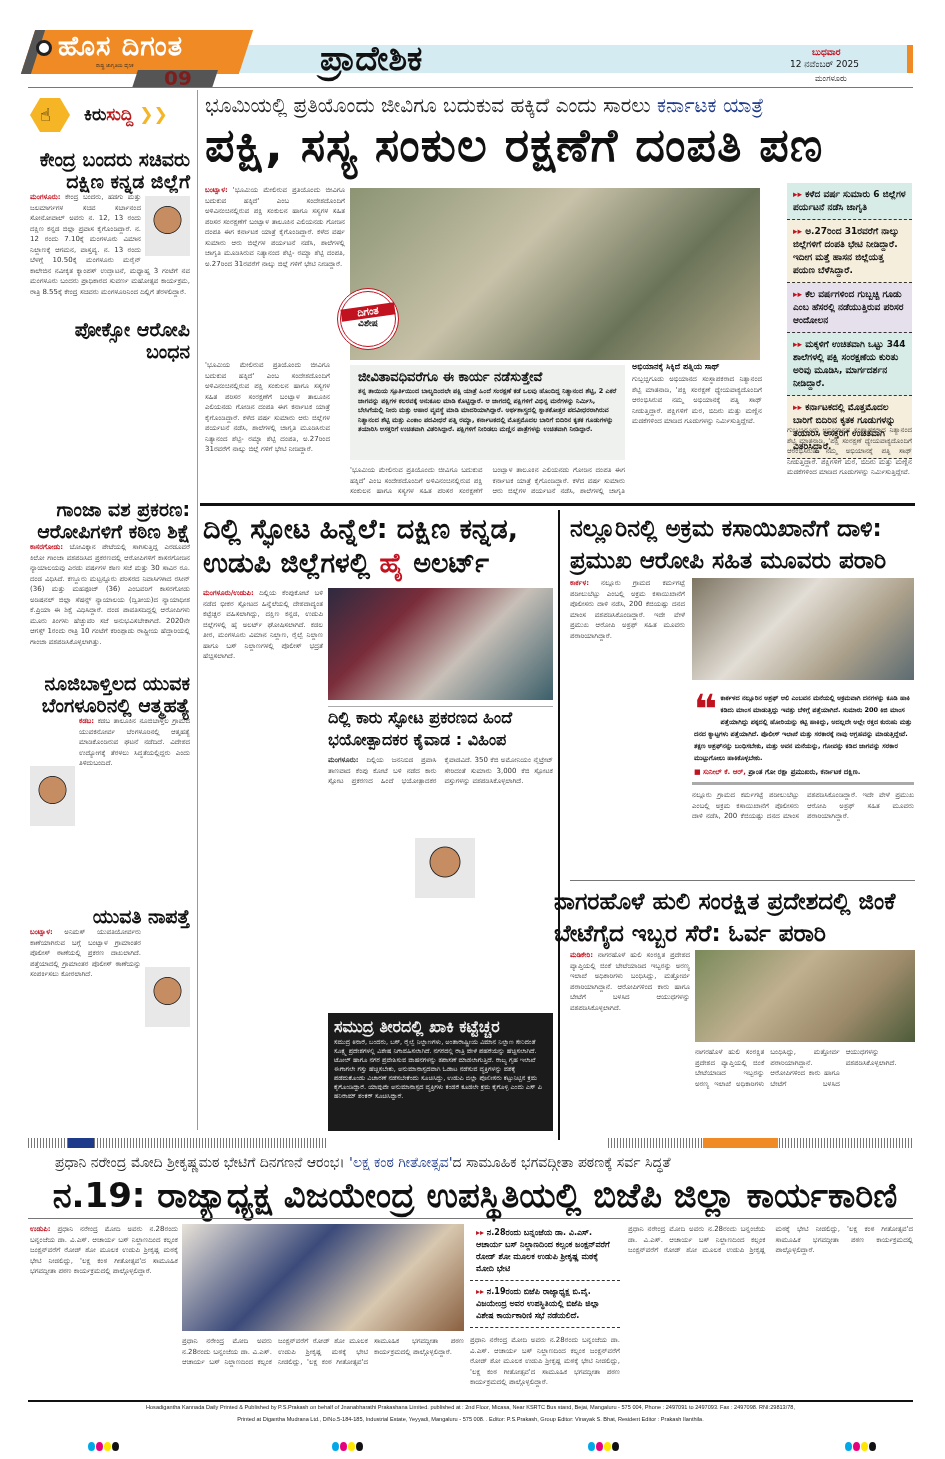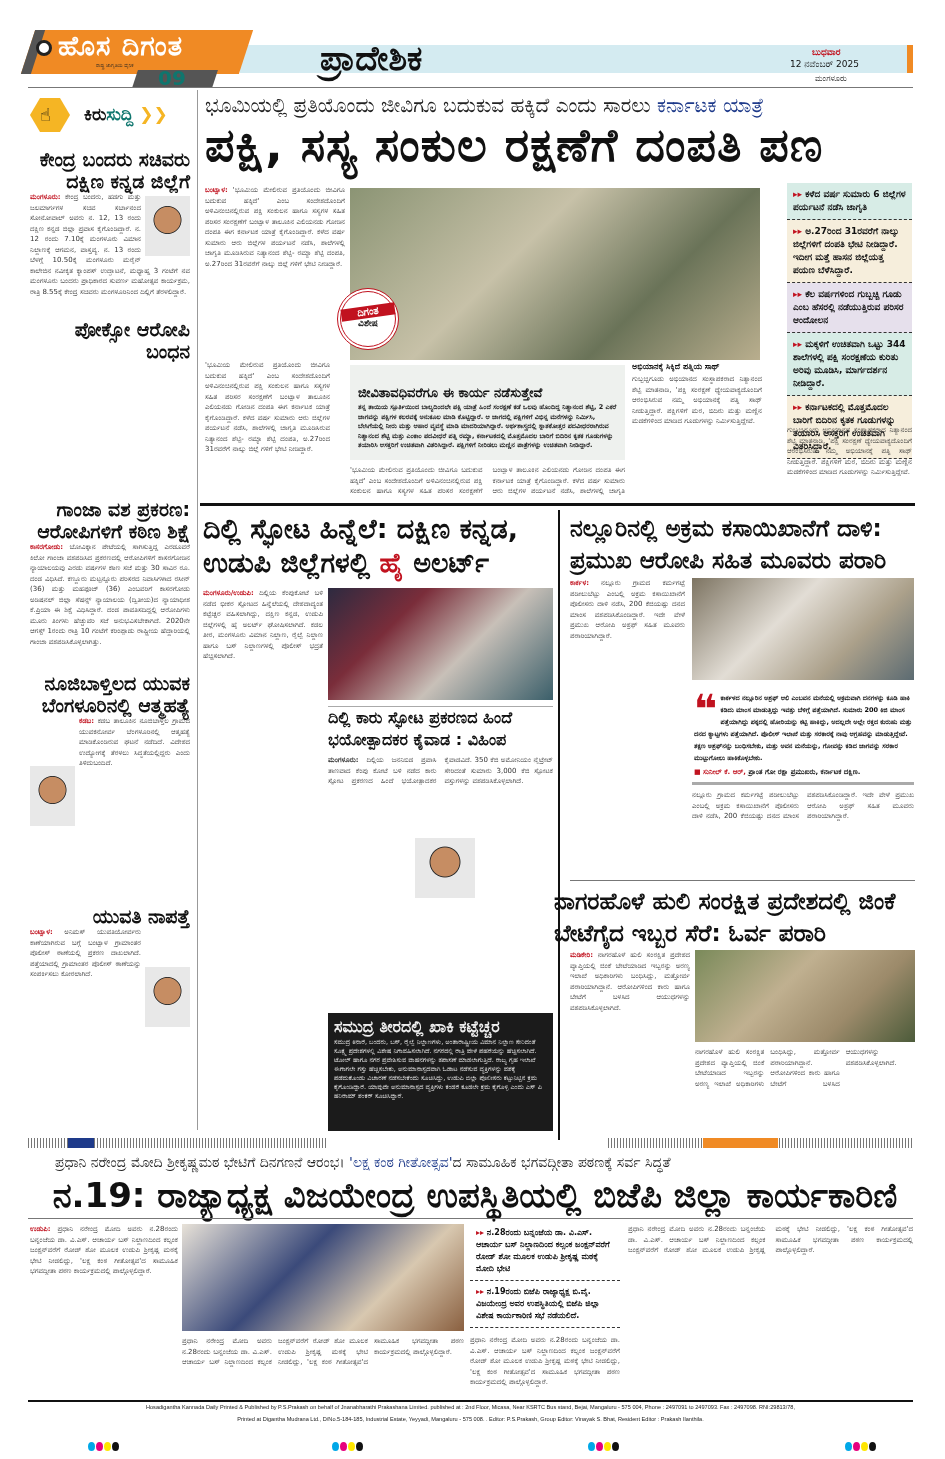--- a/index.html
+++ b/index.html
@@ -4,21 +4,21 @@
 <style>
 *{box-sizing:border-box;margin:0;padding:0}
 body{width:945px;height:1459px;background:#fff;font-family:"DejaVu Sans",sans-serif;color:#111;position:relative;overflow:hidden}
 .abs{position:absolute}
 .masthead-bar{left:240px;top:45px;width:670px;height:28px;background:#d4ebf1}
 .logo-slant{left:28px;top:30px;width:218px;height:44px;background:#f08a24;transform:skewX(-18deg);border-left:10px solid #555}
 .logo-text{left:50px;top:30px;color:#fff;font-weight:bold;font-size:27px;letter-spacing:1px}
 .logo-icon{left:36px;top:40px;width:16px;height:16px;border-radius:50%;background:#fff;border:3px solid #222}
 .logo-sub{left:96px;top:62px;font-size:5px;color:#222}
 .page-num-box{left:135px;top:70px;width:80px;height:18px;background:#555;transform:skewX(-18deg)}
-.page-num{left:158px;top:66px;color:#0f766e;font-size:20px;font-weight:bold}
+.page-num{left:164px;top:66px;color:#7f1d1d;font-size:20px;font-weight:bold}
 .section-title{left:320px;top:38px;font-size:34px;font-weight:bold;color:#111}
 .date-day{left:812px;top:47px;color:#c1121f;font-size:9px;font-weight:bold}
 .date-full{left:790px;top:59px;font-size:9px}
 .date-city{left:815px;top:74px;font-size:8px}
 .orange-tick{left:907px;top:45px;width:6px;height:28px;background:#f08a24}
 .rule{height:1px;background:#777}
 .vrule{width:1px;background:#999}
 .kicker{font-size:20px;color:#222}
 .kicker .hl{color:#1e3a8a}
 .headline-xl{font-weight:bold;font-size:46px;letter-spacing:1px}
@@ -52,21 +52,21 @@
 <div class="abs section-title">ಪ್ರಾದೇಶಿಕ</div>
 <div class="abs date-day">ಬುಧವಾರ</div>
 <div class="abs date-full">12 ನವೆಂಬರ್ 2025</div>
 <div class="abs date-city">ಮಂಗಳೂರು</div>
 <div class="abs orange-tick"></div>
 <div class="abs rule" style="left:28px;top:87px;width:885px"></div>
 
 <div class="abs vrule" style="left:197px;top:90px;height:1040px"></div>
 <div class="abs" style="left:30px;top:98px;width:40px;height:34px;background:#f5b524;clip-path:polygon(25% 0,75% 0,100% 50%,75% 100%,25% 100%,0 50%)"></div>
 <div class="abs" style="left:40px;top:104px;font-size:18px">☝</div>
-<div class="abs" style="left:84px;top:104px;font-size:17px;font-weight:bold"><span>ಕಿರು</span><span style="color:#0f766e">ಸುದ್ದಿ</span><span style="color:#f5b524"> ❯❯</span></div>
+<div class="abs" style="left:84px;top:104px;font-size:17px;font-weight:bold"><span>ಕಿರು</span><span style="color:#b91c1c">ಸುದ್ದಿ</span><span style="color:#f5b524"> ❯❯</span></div>
 
 <div class="abs" style="left:30px;top:148px;width:160px">
   <div class="brief-h">ಕೇಂದ್ರ ಬಂದರು ಸಚಿವರು ದಕ್ಷಿಣ ಕನ್ನಡ ಜಿಲ್ಲೆಗೆ</div>
   <div class="face" style="float:right;width:45px;height:60px;margin:4px 0 2px 4px"></div>
   <div class="body-text"><span class="dateline">ಮಂಗಳೂರು:</span> <span>ಕೇಂದ್ರ ಬಂದರು, ಹಡಗು ಮತ್ತು ಜಲಮಾರ್ಗಗಳ ಸಚಿವ ಸರ್ಬಾನಂದ ಸೋನೋವಾಲ್ ಅವರು ನ. 12, 13 ರಂದು ದಕ್ಷಿಣ ಕನ್ನಡ ಜಿಲ್ಲಾ ಪ್ರವಾಸ ಕೈಗೊಂಡಿದ್ದಾರೆ. ನ. 12 ರಂದು 7.10ಕ್ಕೆ ಮಂಗಳೂರು ವಿಮಾನ ನಿಲ್ದಾಣಕ್ಕೆ ಆಗಮನ, ವಾಸ್ತವ್ಯ. ನ. 13 ರಂದು ಬೆಳಗ್ಗೆ 10.50ಕ್ಕೆ ಮಂಗಳೂರು ಮರೈನ್ ಕಾಲೇಜಿನ ನವೀಕೃತ ಕ್ಯಾಂಪಸ್ ಉದ್ಘಾಟನೆ, ಮಧ್ಯಾಹ್ನ 3 ಗಂಟೆಗೆ ನವ ಮಂಗಳೂರು ಬಂದರು ಪ್ರಾಧಿಕಾರದ ಸುವರ್ಣ ಮಹೋತ್ಸವ ಕಾರ್ಯಕ್ರಮ, ರಾತ್ರಿ 8.55ಕ್ಕೆ ಕೇಂದ್ರ ಸಚಿವರು ಮಂಗಳೂರಿನಿಂದ ದಿಲ್ಲಿಗೆ ತೆರಳಲಿದ್ದಾರೆ.</span></div>
 </div>
 <div class="abs" style="left:30px;top:318px;width:160px">
   <div class="brief-h">ಪೋಕ್ಸೋ ಆರೋಪಿ ಬಂಧನ</div>
 </div>
 <div class="abs" style="left:30px;top:498px;width:160px">
@@ -93,21 +93,21 @@
   <div style="font-size:9px;color:#222">ವಿಶೇಷ</div>
 </div>
 <div class="abs" style="left:787px;top:183px;width:125px">
   <div class="bullet-box" style="background:#d7ece6"><span class="arr">▸▸ </span><span>ಕಳೆದ ವರ್ಷ ಸುಮಾರು 6 ಜಿಲ್ಲೆಗಳ ಪರ್ಯಟನೆ ನಡೆಸಿ ಜಾಗೃತಿ</span></div>
   <div class="bullet-box" style="background:#f6eedc"><span class="arr">▸▸ </span><span>ಅ.27ರಿಂದ 31ರವರೆಗೆ ನಾಲ್ಕು ಜಿಲ್ಲೆಗಳಿಗೆ ದಂಪತಿ ಭೇಟಿ ನೀಡಿದ್ದಾರೆ. ಇದೀಗ ಮತ್ತೆ ಹಾಸನ ಜಿಲ್ಲೆಯತ್ತ ಪಯಣ ಬೆಳೆಸಿದ್ದಾರೆ.</span></div>
   <div class="bullet-box" style="background:#e6e0ec"><span class="arr">▸▸ </span><span>ಕೆಲ ವರ್ಷಗಳಿಂದ ಗುಬ್ಬಚ್ಚಿ ಗೂಡು ಎಂಬ ಹೆಸರಲ್ಲಿ ನಡೆಯುತ್ತಿರುವ ಪರಿಸರ ಆಂದೋಲನ</span></div>
   <div class="bullet-box" style="background:#d7ece6"><span class="arr">▸▸ </span><span>ಮಕ್ಕಳಿಗೆ ಉಚಿತವಾಗಿ ಒಟ್ಟು 344 ಶಾಲೆಗಳಲ್ಲಿ ಪಕ್ಷಿ ಸಂರಕ್ಷಣೆಯ ಕುರಿತು ಅರಿವು ಮೂಡಿಸಿ, ಮಾರ್ಗದರ್ಶನ ನೀಡಿದ್ದಾರೆ.</span></div>
   <div class="bullet-box" style="background:#f6eedc"><span class="arr">▸▸ </span><span>ಕರ್ನಾಟಕದಲ್ಲಿ ಮೊತ್ತಮೊದಲ ಬಾರಿಗೆ ಬಿದಿರಿನ ಕೃತಕ ಗೂಡುಗಳನ್ನು ತಯಾರಿಸಿ ಆಸಕ್ತರಿಗೆ ಉಚಿತವಾಗಿ ವಿತರಿಸಿದ್ದಾರೆ.</span></div>
 </div>
 <div class="abs body-text" style="left:205px;top:360px;width:125px;height:140px;overflow:hidden">'ಭೂಮಿಯ ಮೇಲಿರುವ ಪ್ರತಿಯೊಂದು ಜೀವಿಗೂ ಬದುಕುವ ಹಕ್ಕಿದೆ' ಎಂಬ ಸಂದೇಶದೊಂದಿಗೆ ಅಳಿವಿನಂಚಿನಲ್ಲಿರುವ ಪಕ್ಷಿ ಸಂಕುಲನ ಹಾಗೂ ಸಸ್ಯಗಳ ಸಹಿತ ಪರಿಸರ ಸಂರಕ್ಷಣೆಗೆ ಬಂಟ್ವಾಳ ತಾಲೂಕಿನ ಎಲಿಯನಡು ಗೋಡಿನ ದಂಪತಿ ಈಗ ಕರ್ನಾಟಕ ಯಾತ್ರೆ ಕೈಗೊಂಡಿದ್ದಾರೆ. ಕಳೆದ ವರ್ಷ ಸುಮಾರು ಆರು ಜಿಲ್ಲೆಗಳ ಪರ್ಯಟನೆ ನಡೆಸಿ, ಶಾಲೆಗಳಲ್ಲಿ ಜಾಗೃತಿ ಮೂಡಿಸಿರುವ ನಿತ್ಯಾನಂದ ಶೆಟ್ಟಿ- ರಮ್ಯಾ ಶೆಟ್ಟಿ ದಂಪತಿ, ಅ.27ರಿಂದ 31ರವರೆಗೆ ನಾಲ್ಕು ಜಿಲ್ಲೆ ಗಳಿಗೆ ಭೇಟಿ ನೀಡಿದ್ದಾರೆ.</div>
-<div class="abs grey-box" style="left:350px;top:365px;width:275px;height:95px;padding:20px 8px">
+<div class="abs grey-box" style="left:350px;top:365px;width:275px;height:95px;padding:4px 8px">
   <div style="font-size:13px;font-weight:bold;margin-bottom:2px">ಜೀವಿತಾವಧಿವರೆಗೂ ಈ ಕಾರ್ಯ ನಡೆಸುತ್ತೇವೆ</div>
   <div style="font-size:6.5px;line-height:9.5px;font-weight:bold;color:#222">ತನ್ನ ತಾಯಿಯ ಸ್ಪೂರ್ತಿಯಿಂದ ಬಾಲ್ಯದಿಂದಲೇ ಪಕ್ಷಿ ಯಾತ್ರೆ ಹಿಂದೆ ಸಂರಕ್ಷಣೆ ಕಡೆ ಒಲವು ಹೊಂದಿದ್ದ ನಿತ್ಯಾನಂದ ಶೆಟ್ಟಿ, 2 ಎಕರೆ ಜಾಗವನ್ನು ಪಕ್ಷಿಗಳ ಕಲರವಕ್ಕೆ ಅನುಕೂಲ ಮಾಡಿ ಕೊಟ್ಟಿದ್ದಾರೆ. ಆ ಜಾಗದಲ್ಲಿ ಪಕ್ಷಿಗಳಿಗೆ ವಿಭಿನ್ನ ಮನೆಗಳನ್ನು ನಿರ್ಮಿಸಿ, ಬೇಸಿಗೆಯಲ್ಲಿ ನೀರು ಮತ್ತು ಆಹಾರ ವ್ಯವಸ್ಥೆ ಮಾಡಿ ಮಾದರಿಯಾಗಿದ್ದಾರೆ. ಅರ್ಥಶಾಸ್ತ್ರದಲ್ಲಿ ಸ್ನಾತಕೋತ್ತರ ಪದವೀಧರರಾಗಿರುವ ನಿತ್ಯಾನಂದ ಶೆಟ್ಟಿ ಮತ್ತು ಎಂಕಾಂ ಪದವೀಧರೆ ಪತ್ನಿ ರಮ್ಯಾ, ಕರ್ನಾಟಕದಲ್ಲಿ ಮೊತ್ತಮೊದಲ ಬಾರಿಗೆ ಬಿದಿರಿನ ಕೃತಕ ಗೂಡುಗಳನ್ನು ತಯಾರಿಸಿ ಆಸಕ್ತರಿಗೆ ಉಚಿತವಾಗಿ ವಿತರಿಸಿದ್ದಾರೆ. ಪಕ್ಷಿಗಳಿಗೆ ನೀರಿಡಲು ಮಣ್ಣಿನ ಪಾತ್ರೆಗಳನ್ನು ಉಚಿತವಾಗಿ ನೀಡಿದ್ದಾರೆ.</div>
 </div>
 <div class="abs body-text" style="left:350px;top:465px;width:275px;height:35px;overflow:hidden;column-count:2;column-gap:10px">'ಭೂಮಿಯ ಮೇಲಿರುವ ಪ್ರತಿಯೊಂದು ಜೀವಿಗೂ ಬದುಕುವ ಹಕ್ಕಿದೆ' ಎಂಬ ಸಂದೇಶದೊಂದಿಗೆ ಅಳಿವಿನಂಚಿನಲ್ಲಿರುವ ಪಕ್ಷಿ ಸಂಕುಲನ ಹಾಗೂ ಸಸ್ಯಗಳ ಸಹಿತ ಪರಿಸರ ಸಂರಕ್ಷಣೆಗೆ ಬಂಟ್ವಾಳ ತಾಲೂಕಿನ ಎಲಿಯನಡು ಗೋಡಿನ ದಂಪತಿ ಈಗ ಕರ್ನಾಟಕ ಯಾತ್ರೆ ಕೈಗೊಂಡಿದ್ದಾರೆ. ಕಳೆದ ವರ್ಷ ಸುಮಾರು ಆರು ಜಿಲ್ಲೆಗಳ ಪರ್ಯಟನೆ ನಡೆಸಿ, ಶಾಲೆಗಳಲ್ಲಿ ಜಾಗೃತಿ ಮೂಡಿಸಿರುವ ನಿತ್ಯಾನಂದ ಶೆಟ್ಟಿ- ರಮ್ಯಾ ಶೆಟ್ಟಿ ದಂಪತಿ, ಅ.27ರಿಂದ 31ರವರೆಗೆ ನಾಲ್ಕು ಜಿಲ್ಲೆ ಗಳಿಗೆ ಭೇಟಿ ನೀಡಿದ್ದಾರೆ.</div>
 <div class="abs" style="left:632px;top:362px;width:130px">
   <div style="font-size:8px;font-weight:bold;margin-bottom:2px">ಅಭಿಯಾನಕ್ಕೆ ಸಿಕ್ಕಿದೆ ಪತ್ನಿಯ ಸಾಥ್</div>
   <div class="body-text" style="height:125px;overflow:hidden">ಗುಬ್ಬಚ್ಚಿಗೂಡು ಅಭಿಯಾನದ ಸಂಸ್ಥಾಪಕರಾದ ನಿತ್ಯಾನಂದ ಶೆಟ್ಟಿ ಮಾತನಾಡಿ, 'ಪಕ್ಷಿ ಸಂರಕ್ಷಣೆ ಧ್ಯೇಯವಾಕ್ಯದೊಂದಿಗೆ ಆರಂಭಿಸಿರುವ ನಮ್ಮ ಅಭಿಯಾನಕ್ಕೆ ಪತ್ನಿ ಸಾಥ್ ನೀಡುತ್ತಿದ್ದಾರೆ. ಪಕ್ಷಿಗಳಿಗೆ ಮರ, ಬಿದಿರು ಮತ್ತು ಮಣ್ಣಿನ ಮಡಕೆಗಳಿಂದ ಮಾಡಿದ ಗೂಡುಗಳನ್ನು ನಿರ್ಮಿಸುತ್ತಿದ್ದೇವೆ.</div>
 </div>
 <div class="abs body-text" style="left:787px;top:425px;width:125px;height:75px;overflow:hidden">ಗುಬ್ಬಚ್ಚಿಗೂಡು ಅಭಿಯಾನದ ಸಂಸ್ಥಾಪಕರಾದ ನಿತ್ಯಾನಂದ ಶೆಟ್ಟಿ ಮಾತನಾಡಿ, 'ಪಕ್ಷಿ ಸಂರಕ್ಷಣೆ ಧ್ಯೇಯವಾಕ್ಯದೊಂದಿಗೆ ಆರಂಭಿಸಿರುವ ನಮ್ಮ ಅಭಿಯಾನಕ್ಕೆ ಪತ್ನಿ ಸಾಥ್ ನೀಡುತ್ತಿದ್ದಾರೆ. ಪಕ್ಷಿಗಳಿಗೆ ಮರ, ಬಿದಿರು ಮತ್ತು ಮಣ್ಣಿನ ಮಡಕೆಗಳಿಂದ ಮಾಡಿದ ಗೂಡುಗಳನ್ನು ನಿರ್ಮಿಸುತ್ತಿದ್ದೇವೆ.</div>
 <div class="abs" style="left:200px;top:503px;width:715px;height:3px;background:#111"></div>

